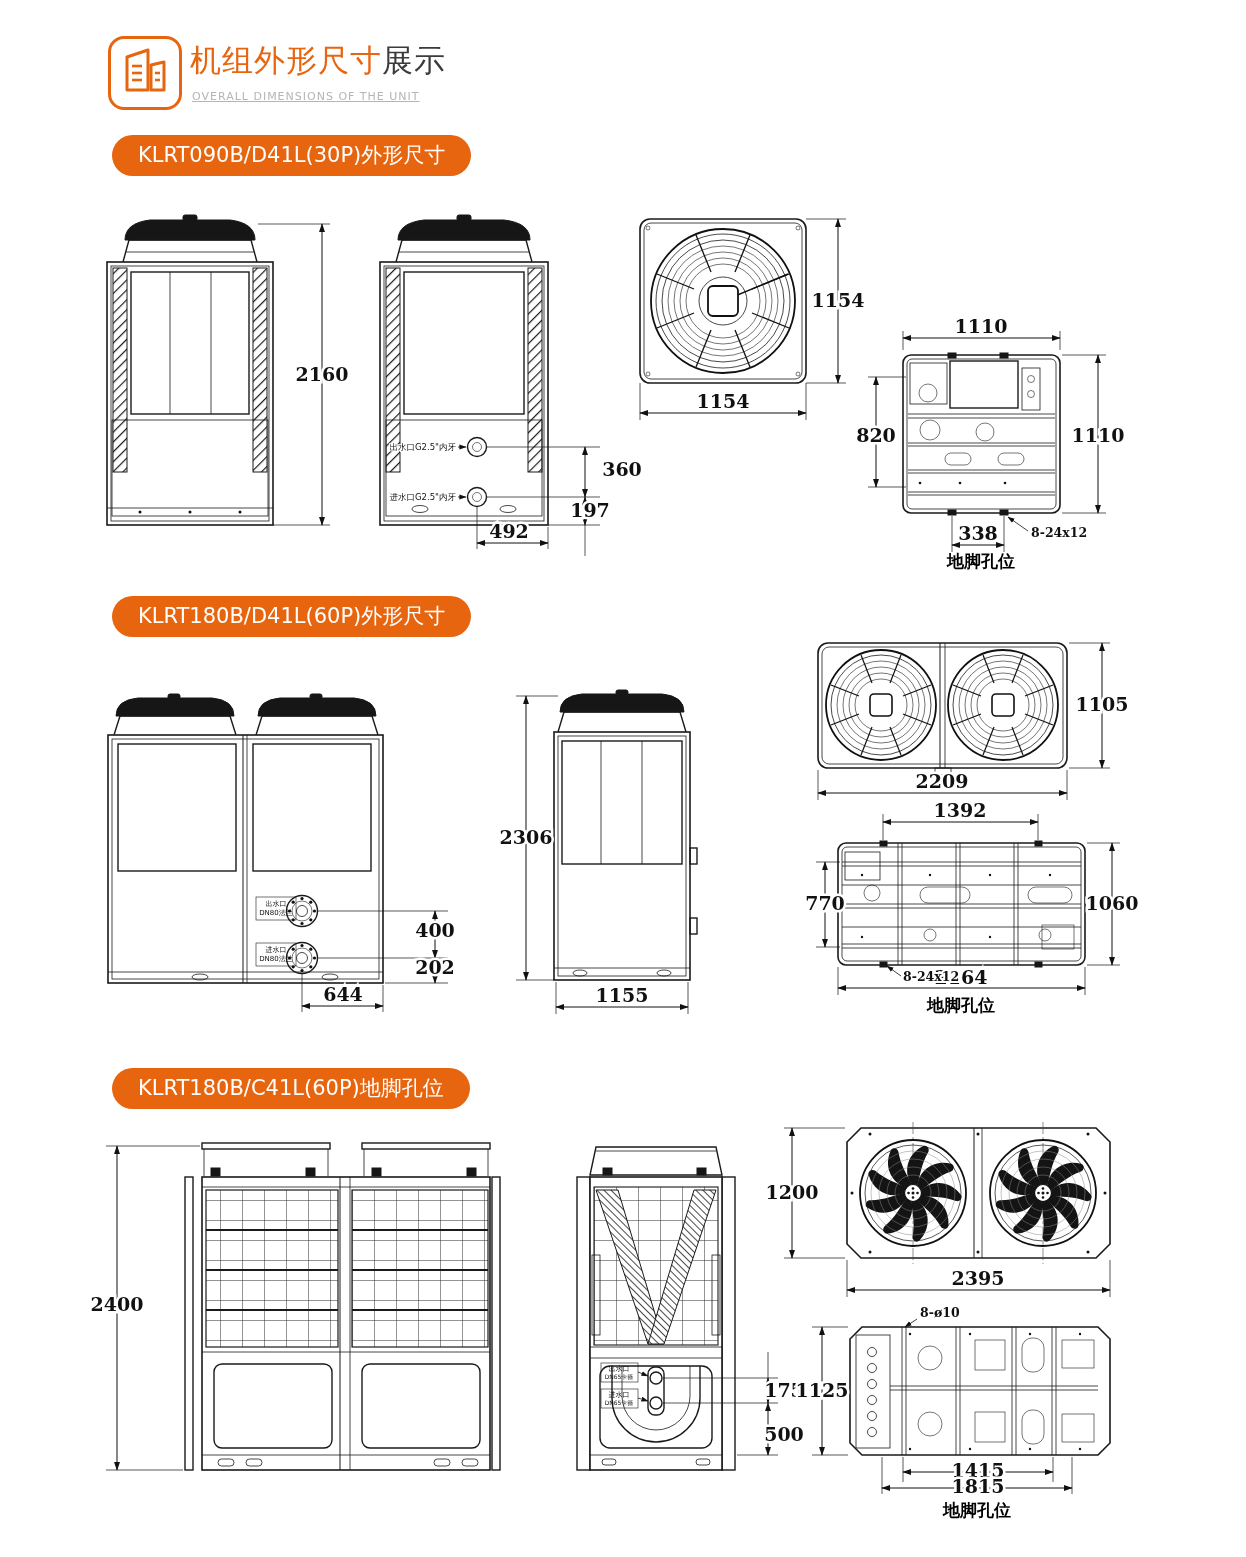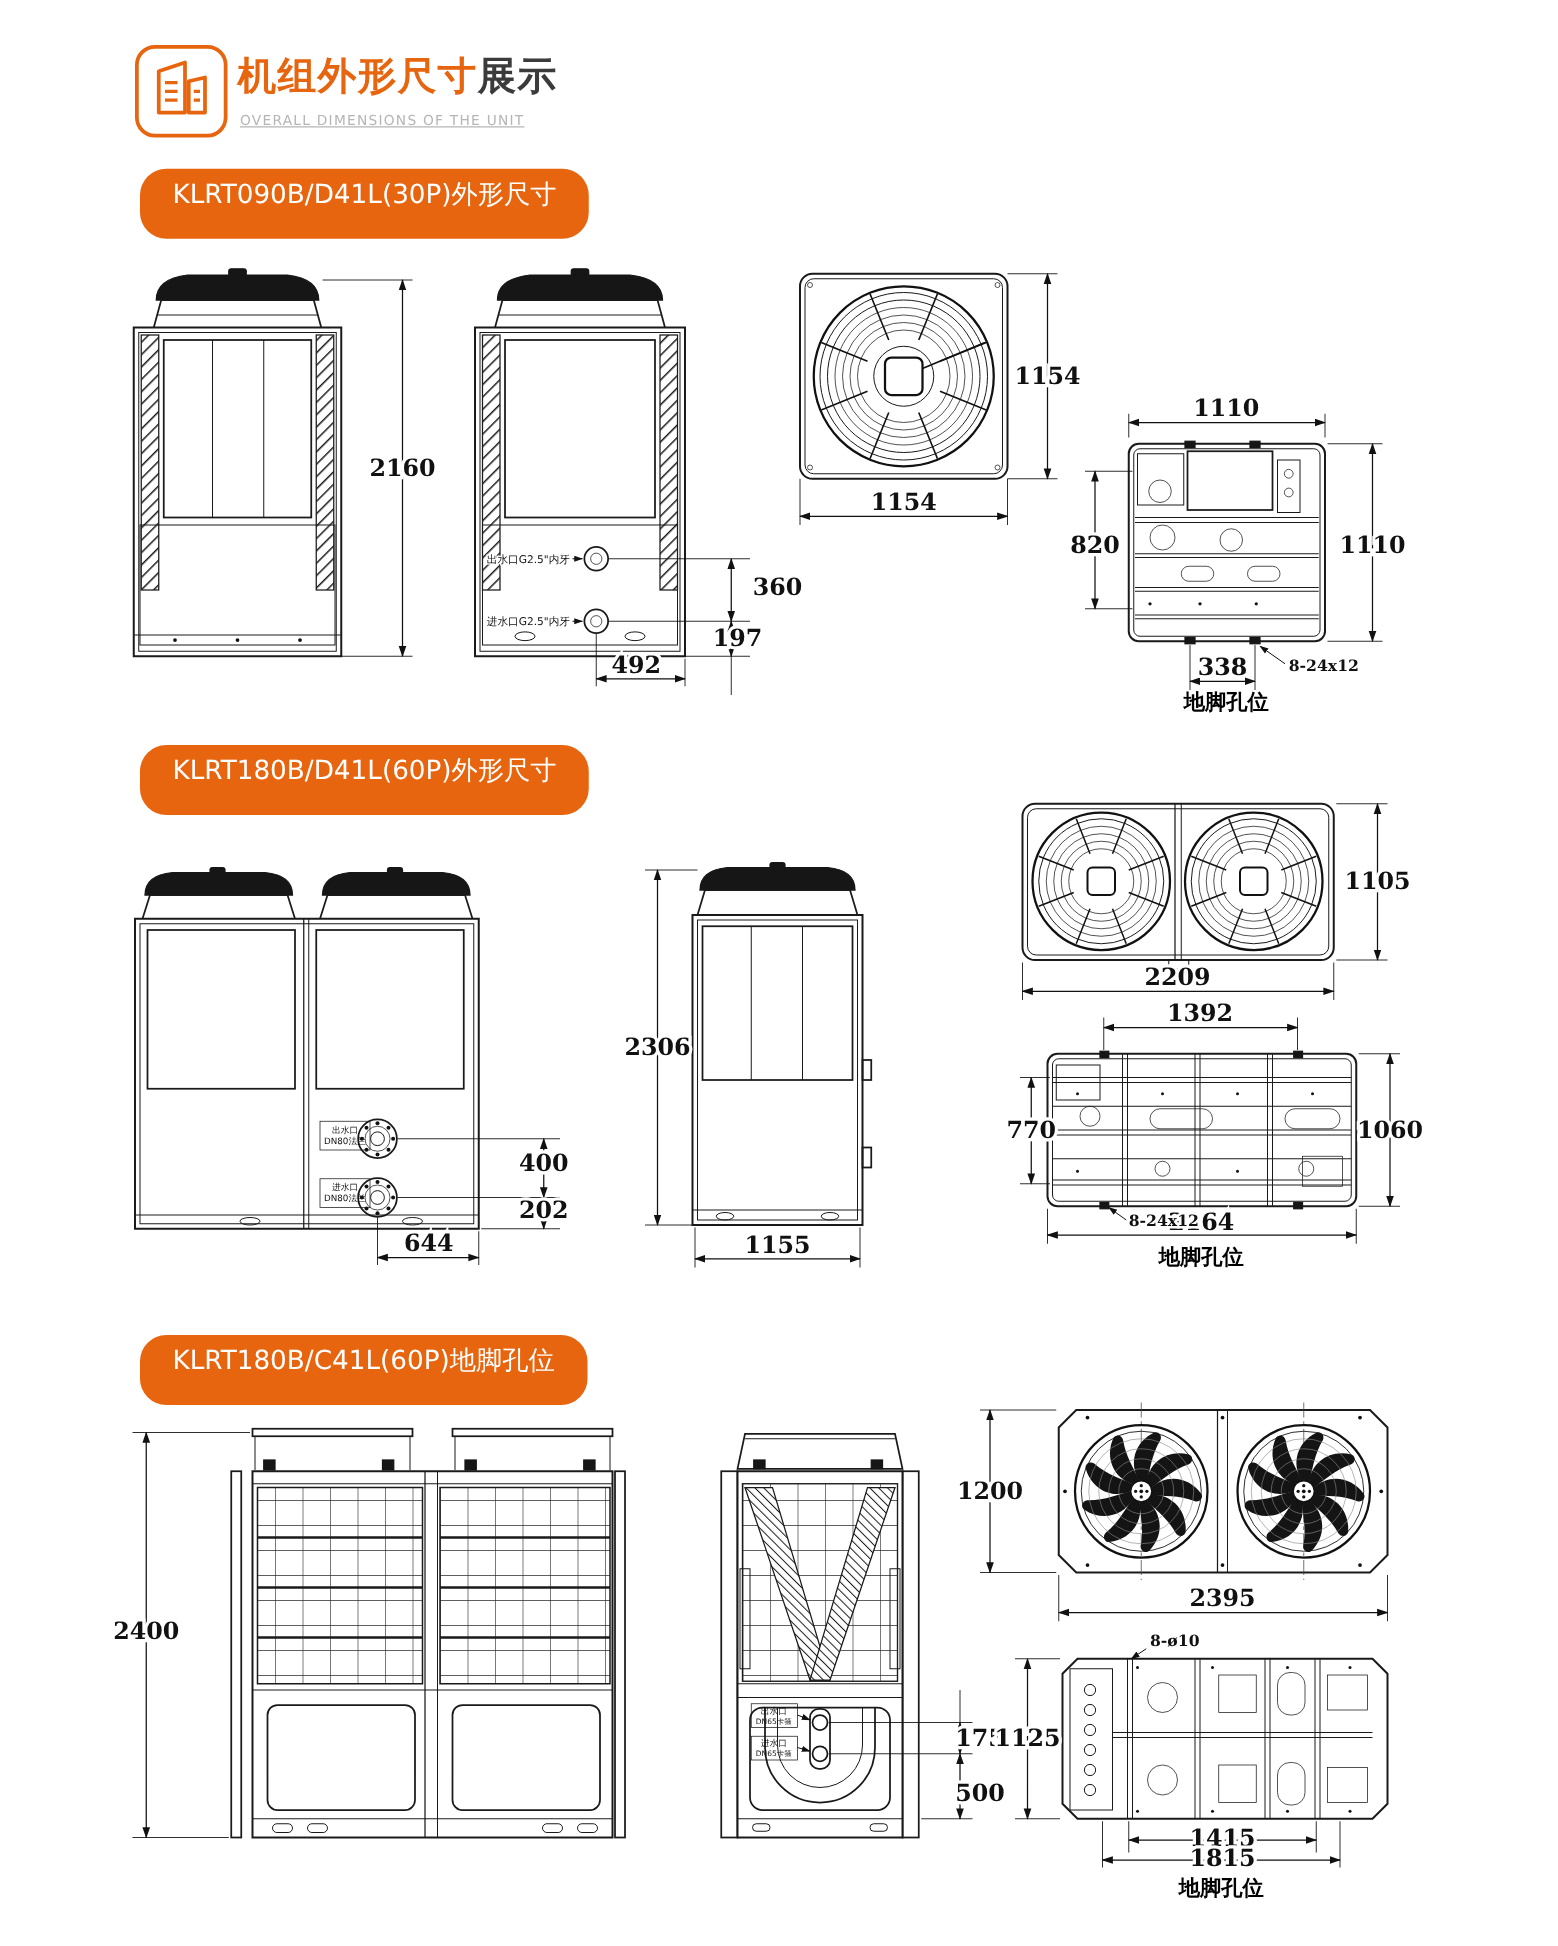--- a/index.html
+++ b/index.html
@@ -1,26 +1,26 @@
 <!DOCTYPE html>
 <html style="--accent: #E8650F;"><head>
 <meta charset="utf-8">
 <style>
   :root { --accent:#E8650F; }
   html,body { margin:0; padding:0; background:#fff; }
   body { width:1246px; height:1557px; position:relative;
          font-family:"DejaVu Sans","Liberation Sans",sans-serif; }
   .icon-box { position:absolute; left:108px; top:36px; width:74px; height:74px;
               border:3.5px solid var(--accent); border-radius:16px; box-sizing:border-box; }
-  .hdr-title { position:absolute; left:190px; top:40px; font-size:31px; font-weight:bold; letter-spacing:1px; }
+  .hdr-title { position:absolute; left:190px; top:40px; font-size:31px; font-weight:normal; letter-spacing:1px; }
   .hdr-title .hl { color:var(--accent); }
   .hdr-title .rest { color:#3b3b3b; }
   .hdr-sub { position:absolute; left:192px; top:90px; font-size:11px; color:#b5b5b5; letter-spacing:1px;text-decoration:underline; }
   .pill { position:absolute; left:112px; background:var(--accent); color:#fff;
-          font-size:21px; height:56px; line-height:41px; padding:0 26px;
+          font-size:21px; height:41px; line-height:41px; padding:0 26px;
           border-radius:21px; white-space:nowrap; }
   #pill1 { top:135px; } #pill2 { top:596px; } #pill3 { top:1068px; }
   #drawings { position:absolute; left:0; top:0; }
   
   .fr { fill:#fff; stroke:#1a1a1a; stroke-width:1.6; }
   .t1 { fill:none; stroke:#1a1a1a; stroke-width:.8; }
   .t2 { fill:none; stroke:#1a1a1a; stroke-width:1.4; }
   .ln { stroke:#1a1a1a; stroke-width:1; fill:none; }
   .thin { stroke:#1a1a1a; stroke-width:.6; fill:none; }
   .dk { fill:#161616; stroke:#161616; }

